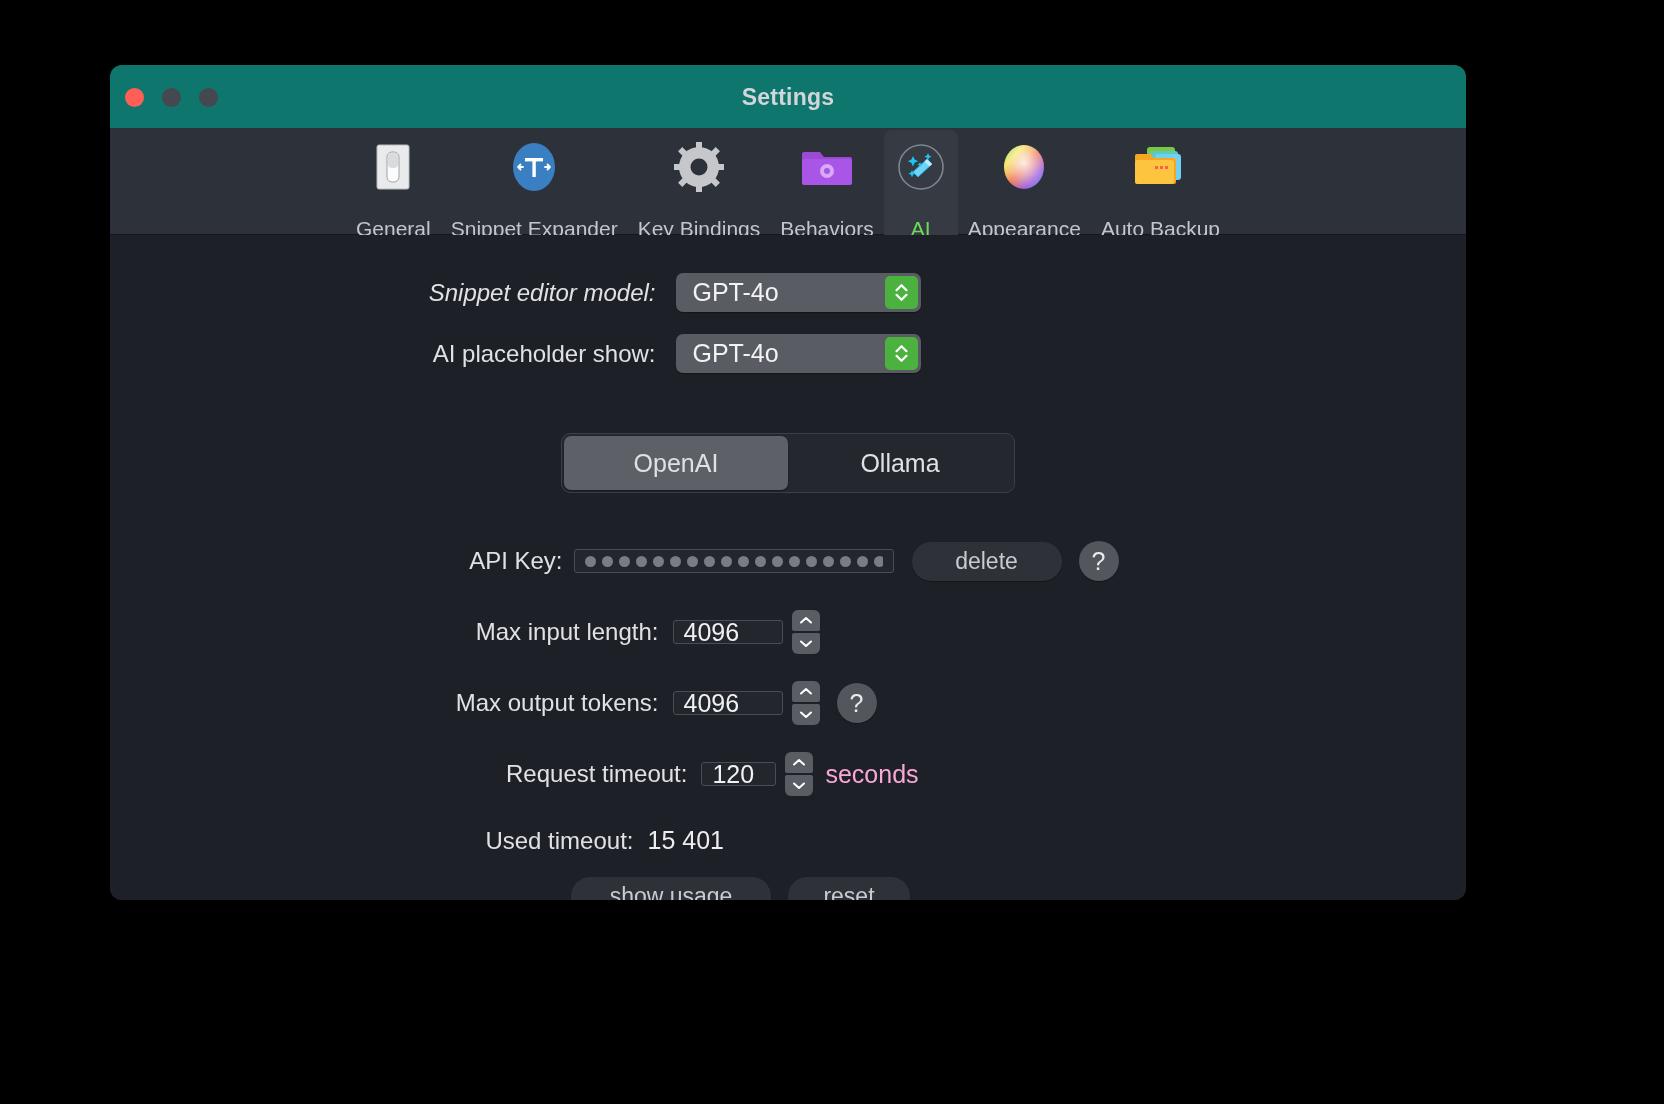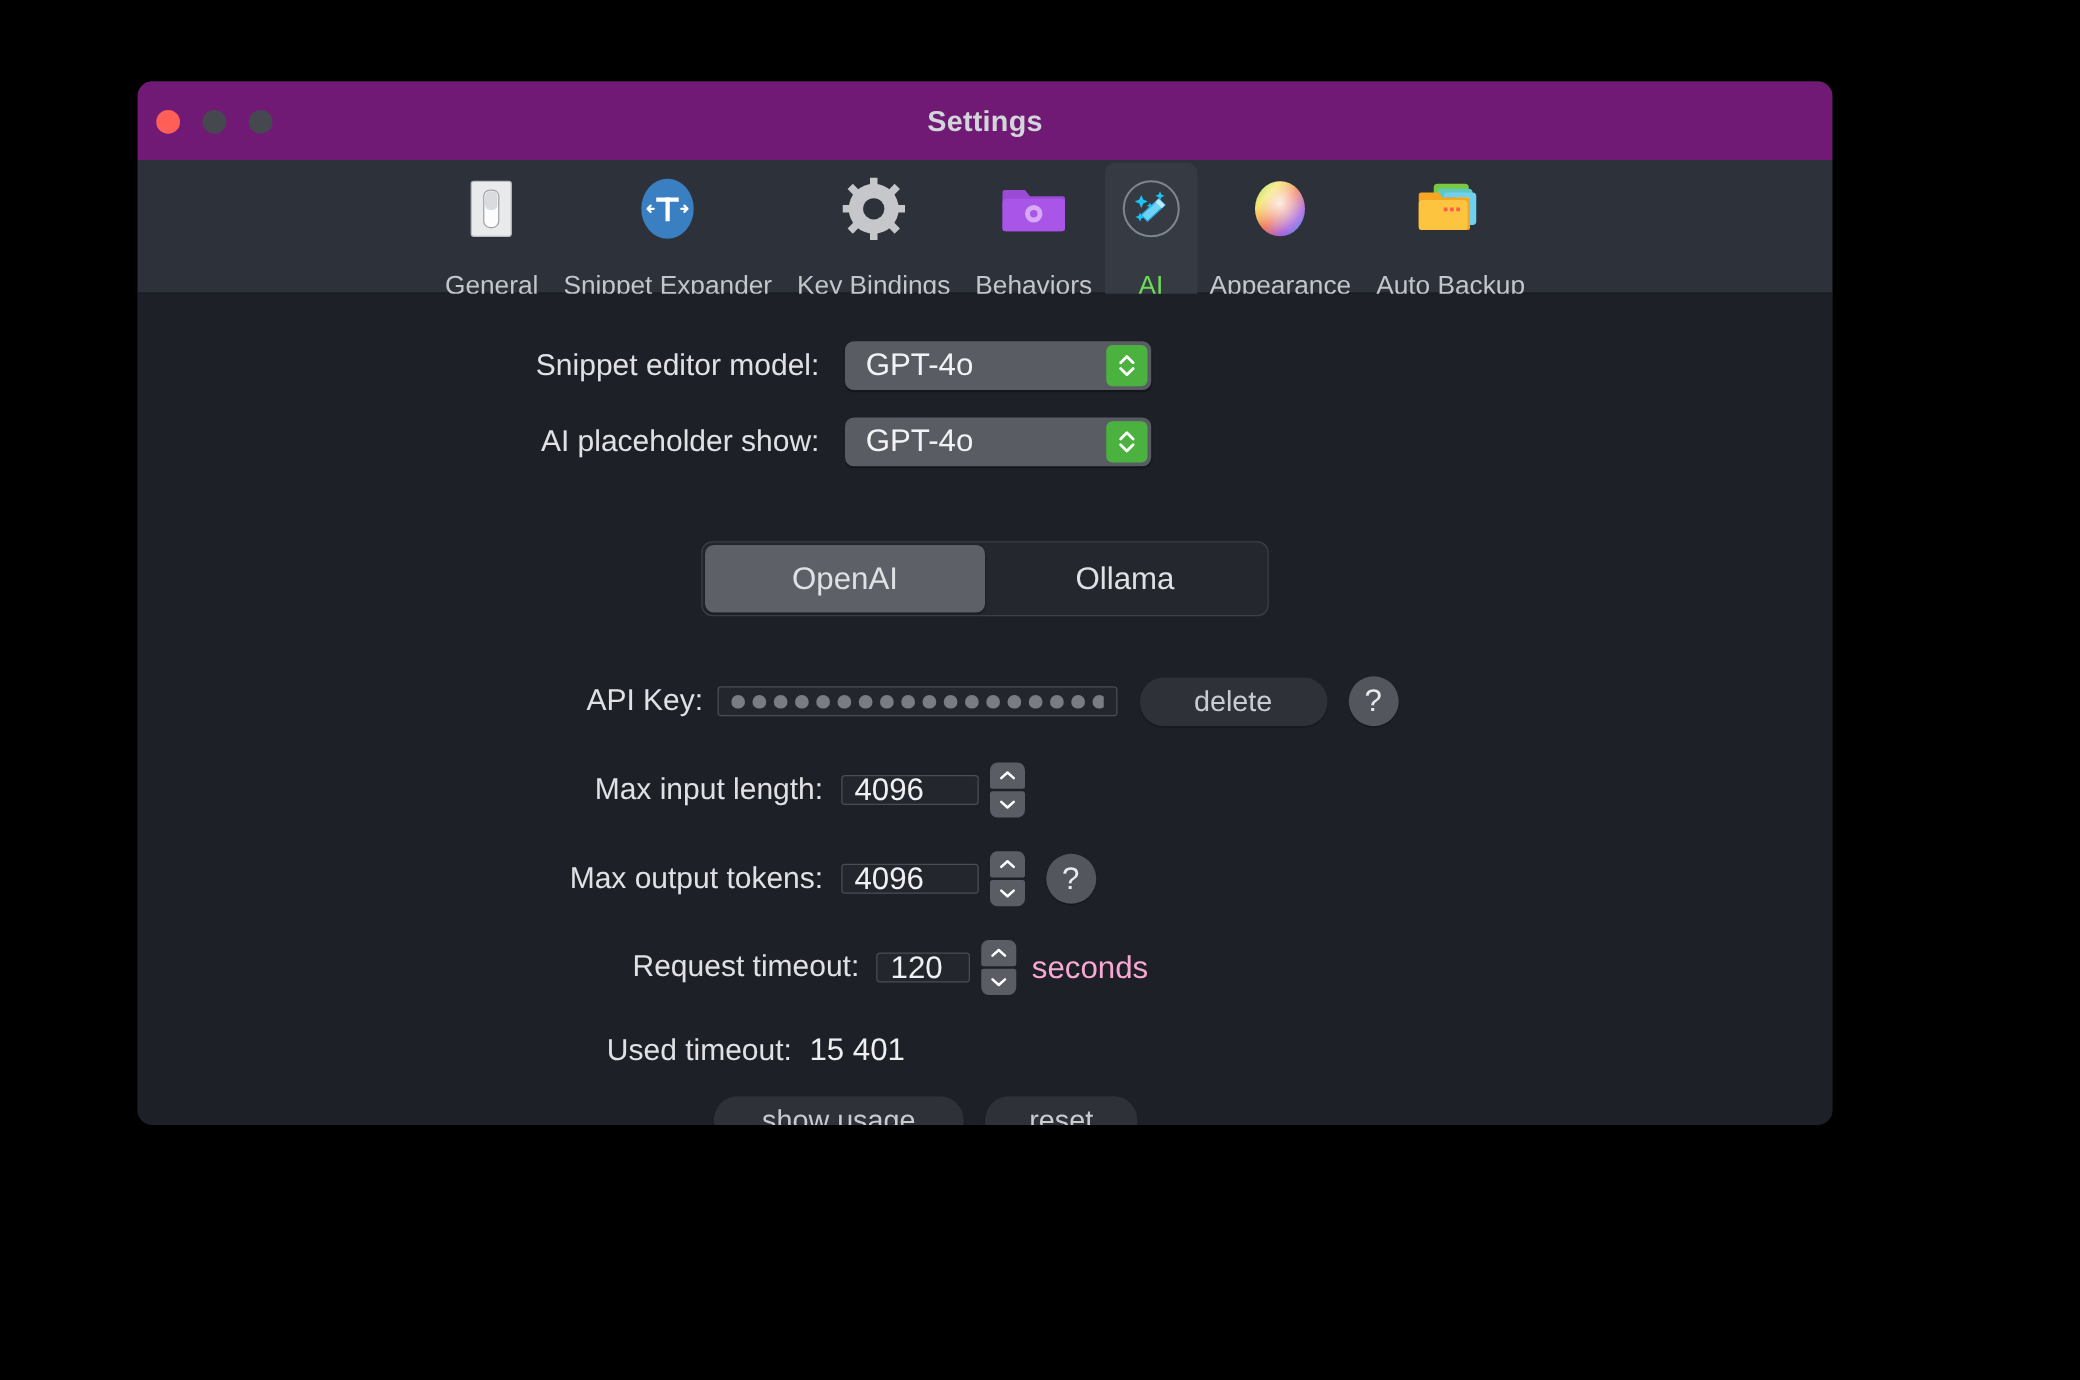--- a/index.html
+++ b/index.html
@@ -17,21 +17,21 @@
     background: #1e2027;
     border-radius: 12px;
     overflow: hidden;
     box-shadow: 0 12px 40px rgba(0,0,0,0.6);
   }
 
   
   #titlebar {
     position: relative;
     height: 63px;
-    background: #701a75;
+    background: #0f766e;
     border-bottom: none;
   }
   .traffic-lights {
     position: absolute;
     left: 15px; top: 23px;
     display: flex;
     gap: 18px;
   }
   .light { width: 19px; height: 19px; border-radius: 50%; }
   .light.close { background: #ff5f57; }
@@ -365,21 +365,21 @@
         </svg>
       </div>
       <div class="tab-label">Auto Backup</div>
     </div>
 
   </div>
 
   <div id="content">
 
     <div class="row" style="margin-bottom:22px;">
-      <div class="lbl" style="width:350px; margin-right:20px;">Snippet editor model:</div>
+      <div class="lbl" style="width:350px; margin-right:20px;font-style:italic;">Snippet editor model:</div>
       <div class="popup">
         <span class="value">GPT-4o</span>
         <span class="chev">
           <svg width="17" height="21" viewBox="0 0 17 21">
             <path d="M3.5 8.2 L8.5 3.2 L13.5 8.2" fill="none" stroke="#fff" stroke-width="2.2" stroke-linecap="round" stroke-linejoin="round"></path>
             <path d="M3.5 12.8 L8.5 17.8 L13.5 12.8" fill="none" stroke="#fff" stroke-width="2.2" stroke-linecap="round" stroke-linejoin="round"></path>
           </svg>
         </span>
       </div>
       <div style="width:350px;"></div>

